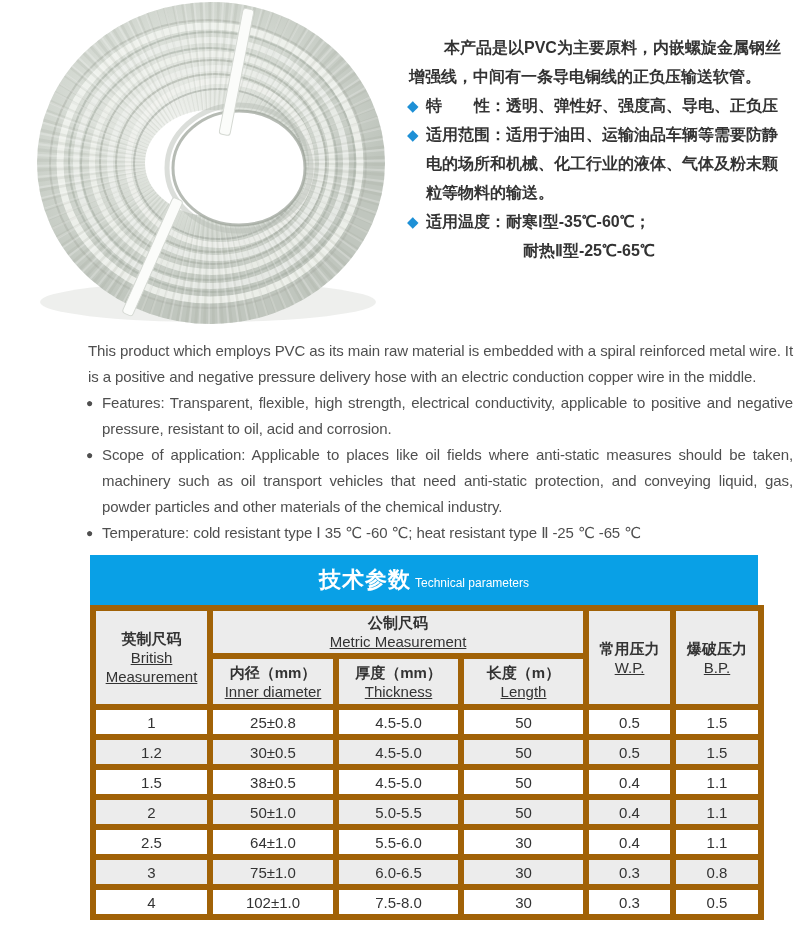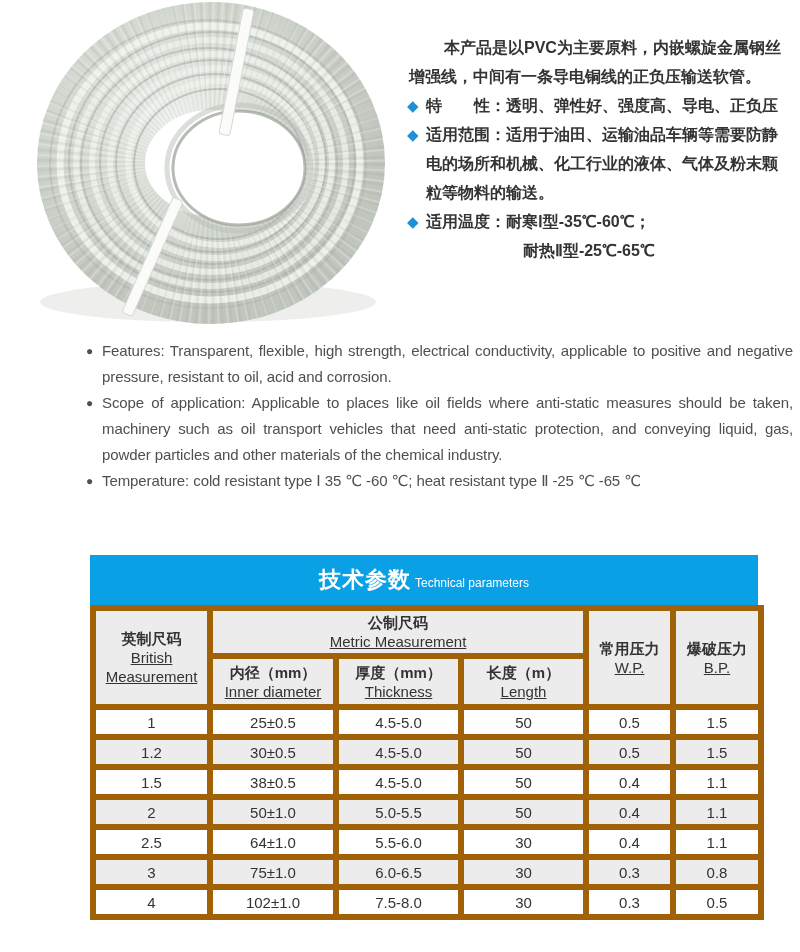--- a/index.html
+++ b/index.html
@@ -119,20 +119,21 @@
     </div>
 
     <div class="cn-bullet">
       <span class="diamond">◆</span>
       <div class="cn-line">适用温度：耐寒Ⅰ型-35℃-60℃；</div>
       <div class="cn-line temp-line2">耐热Ⅱ型-25℃-65℃</div>
     </div>
   </div>
 
   <div class="en-block">
+    <p>This product which employs PVC as its main raw material is embedded with a spiral reinforced metal wire. It is a positive and negative pressure delivery hose with an electric conduction copper wire in the middle.</p>
     <div class="en-bullet">
       <span class="dot">●</span>
       <p>Features: Transparent, flexible, high strength, electrical conductivity, applicable to positive and negative pressure, resistant to oil, acid and corrosion.</p>
     </div>
     <div class="en-bullet">
       <span class="dot">●</span>
       <p>Scope of application: Applicable to places like oil fields where anti-static measures should be taken, machinery such as oil transport vehicles that need anti-static protection, and conveying liquid, gas, powder particles and other materials of the chemical industry.</p>
     </div>
     <div class="en-bullet">
       <span class="dot">●</span>
@@ -184,21 +185,21 @@
           </th>
           <th>
             <div class="cn">长度（m）</div>
             <div class="en">Length</div>
           </th>
         </tr>
       </thead>
       <tbody>
         <tr>
           <td>1</td>
-          <td>25±0.5</td>
+          <td>25±0.8</td>
           <td>4.5-5.0</td>
           <td>50</td>
           <td>0.5</td>
           <td>1.5</td>
         </tr>
         <tr>
           <td>1.2</td>
           <td>30±0.5</td>
           <td>4.5-5.0</td>
           <td>50</td>

